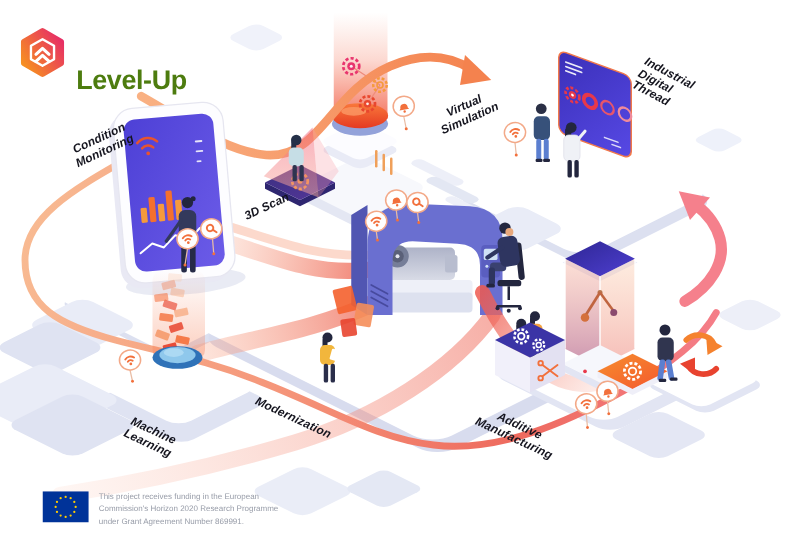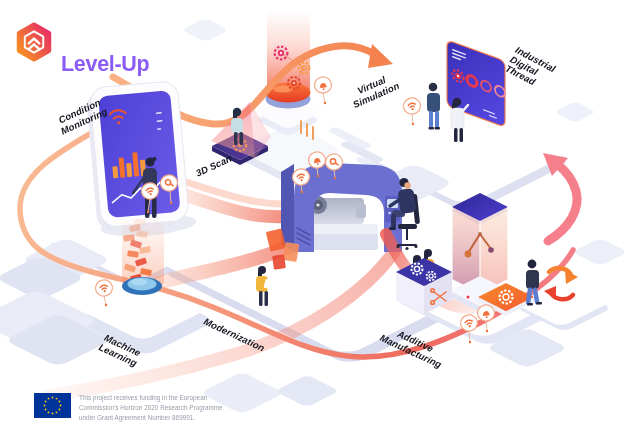--- a/index.html
+++ b/index.html
@@ -1,20 +1,20 @@
 <!DOCTYPE html>
 <html><head>
 <meta charset="utf-8">
 <style>
   html,body{margin:0;padding:0;background:#fff;}
   .stage{position:relative;width:639px;height:435px;background:#ffffff;overflow:hidden;
          font-family:"Liberation Sans",sans-serif;}
   svg.scene{position:absolute;left:0;top:0;}
   .logo{position:absolute;left:14px;top:7px;display:flex;align-items:center;gap:7px;}
-  .logo-text{font-weight:bold;font-size:21.5px;color:#8b5cf6;letter-spacing:-0.3px;margin-top:45px;}
+  .logo-text{font-weight:bold;font-size:21.5px;color:#4d7c0f;letter-spacing:-0.3px;margin-top:45px;}
   .label{position:absolute;font-style:italic;font-weight:bold;font-size:9.5px;line-height:1.12;
          color:#14141E;white-space:pre-line;text-align:center;letter-spacing:.1px;}
   #lb-cm{left:44px;top:106px;width:76px;transform:rotate(-25deg);}
   #lb-scan{left:186px;top:161px;width:56px;transform:rotate(-25deg);}
   #lb-vs{left:336px;top:80px;width:76px;transform:rotate(-24deg);}
   #lb-idt{left:507px;top:58px;width:64px;transform:rotate(28deg);text-align:left;}
   #lb-ml{left:86px;top:340px;width:68px;transform:rotate(25deg);}
   #lb-mod{left:184px;top:330px;width:100px;transform:rotate(25deg);}
   #lb-am{left:360px;top:336px;width:106px;transform:rotate(25deg);}
   .eu{position:absolute;left:34px;top:393px;display:flex;gap:8px;align-items:flex-start;}

